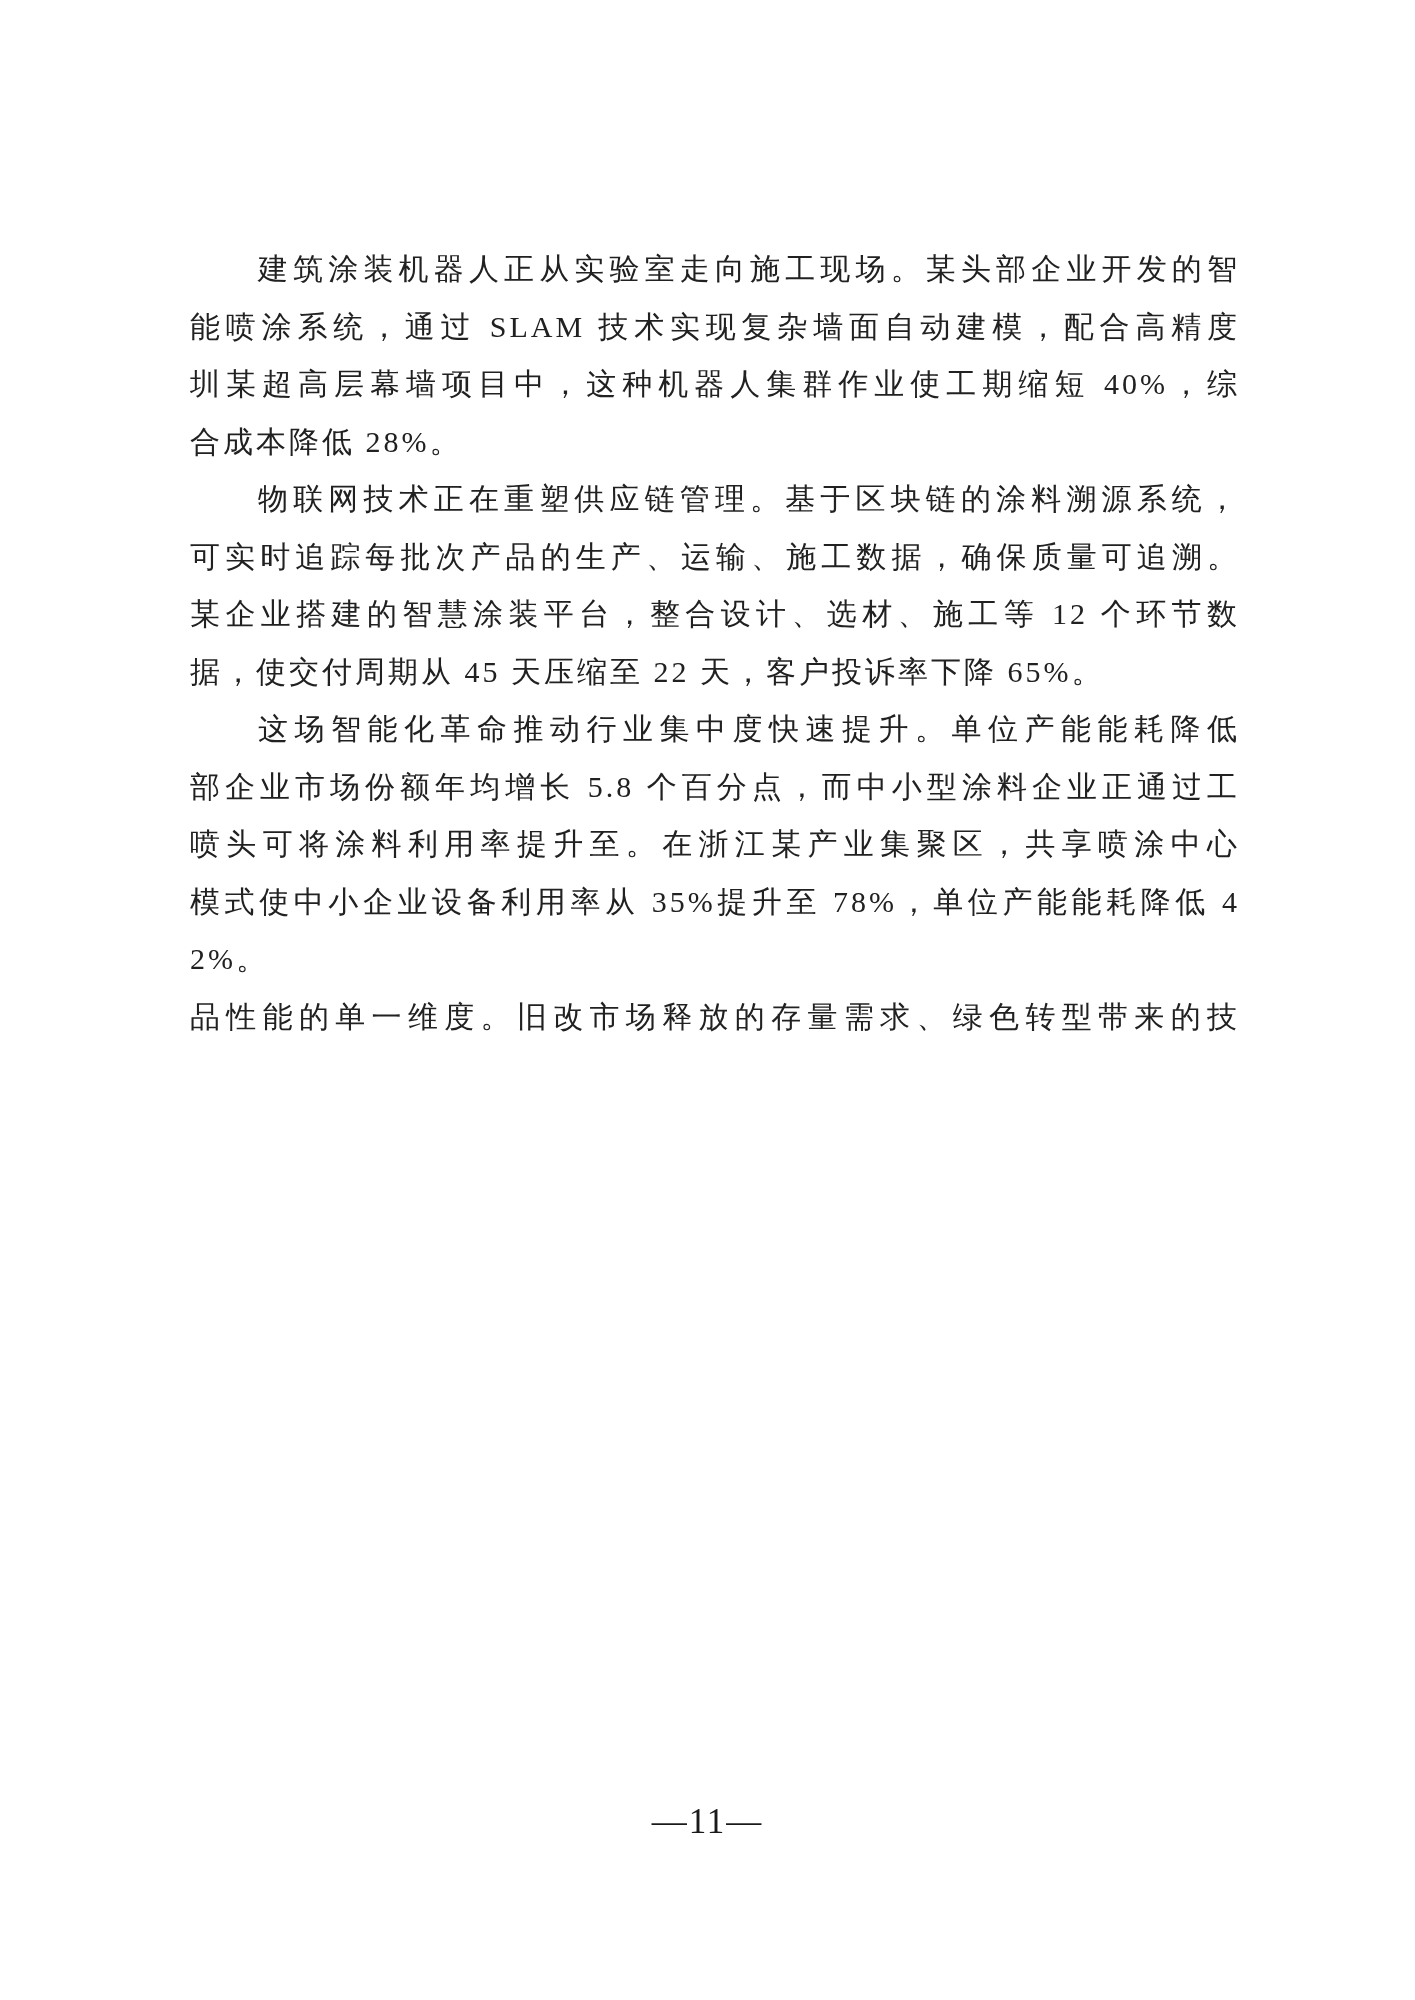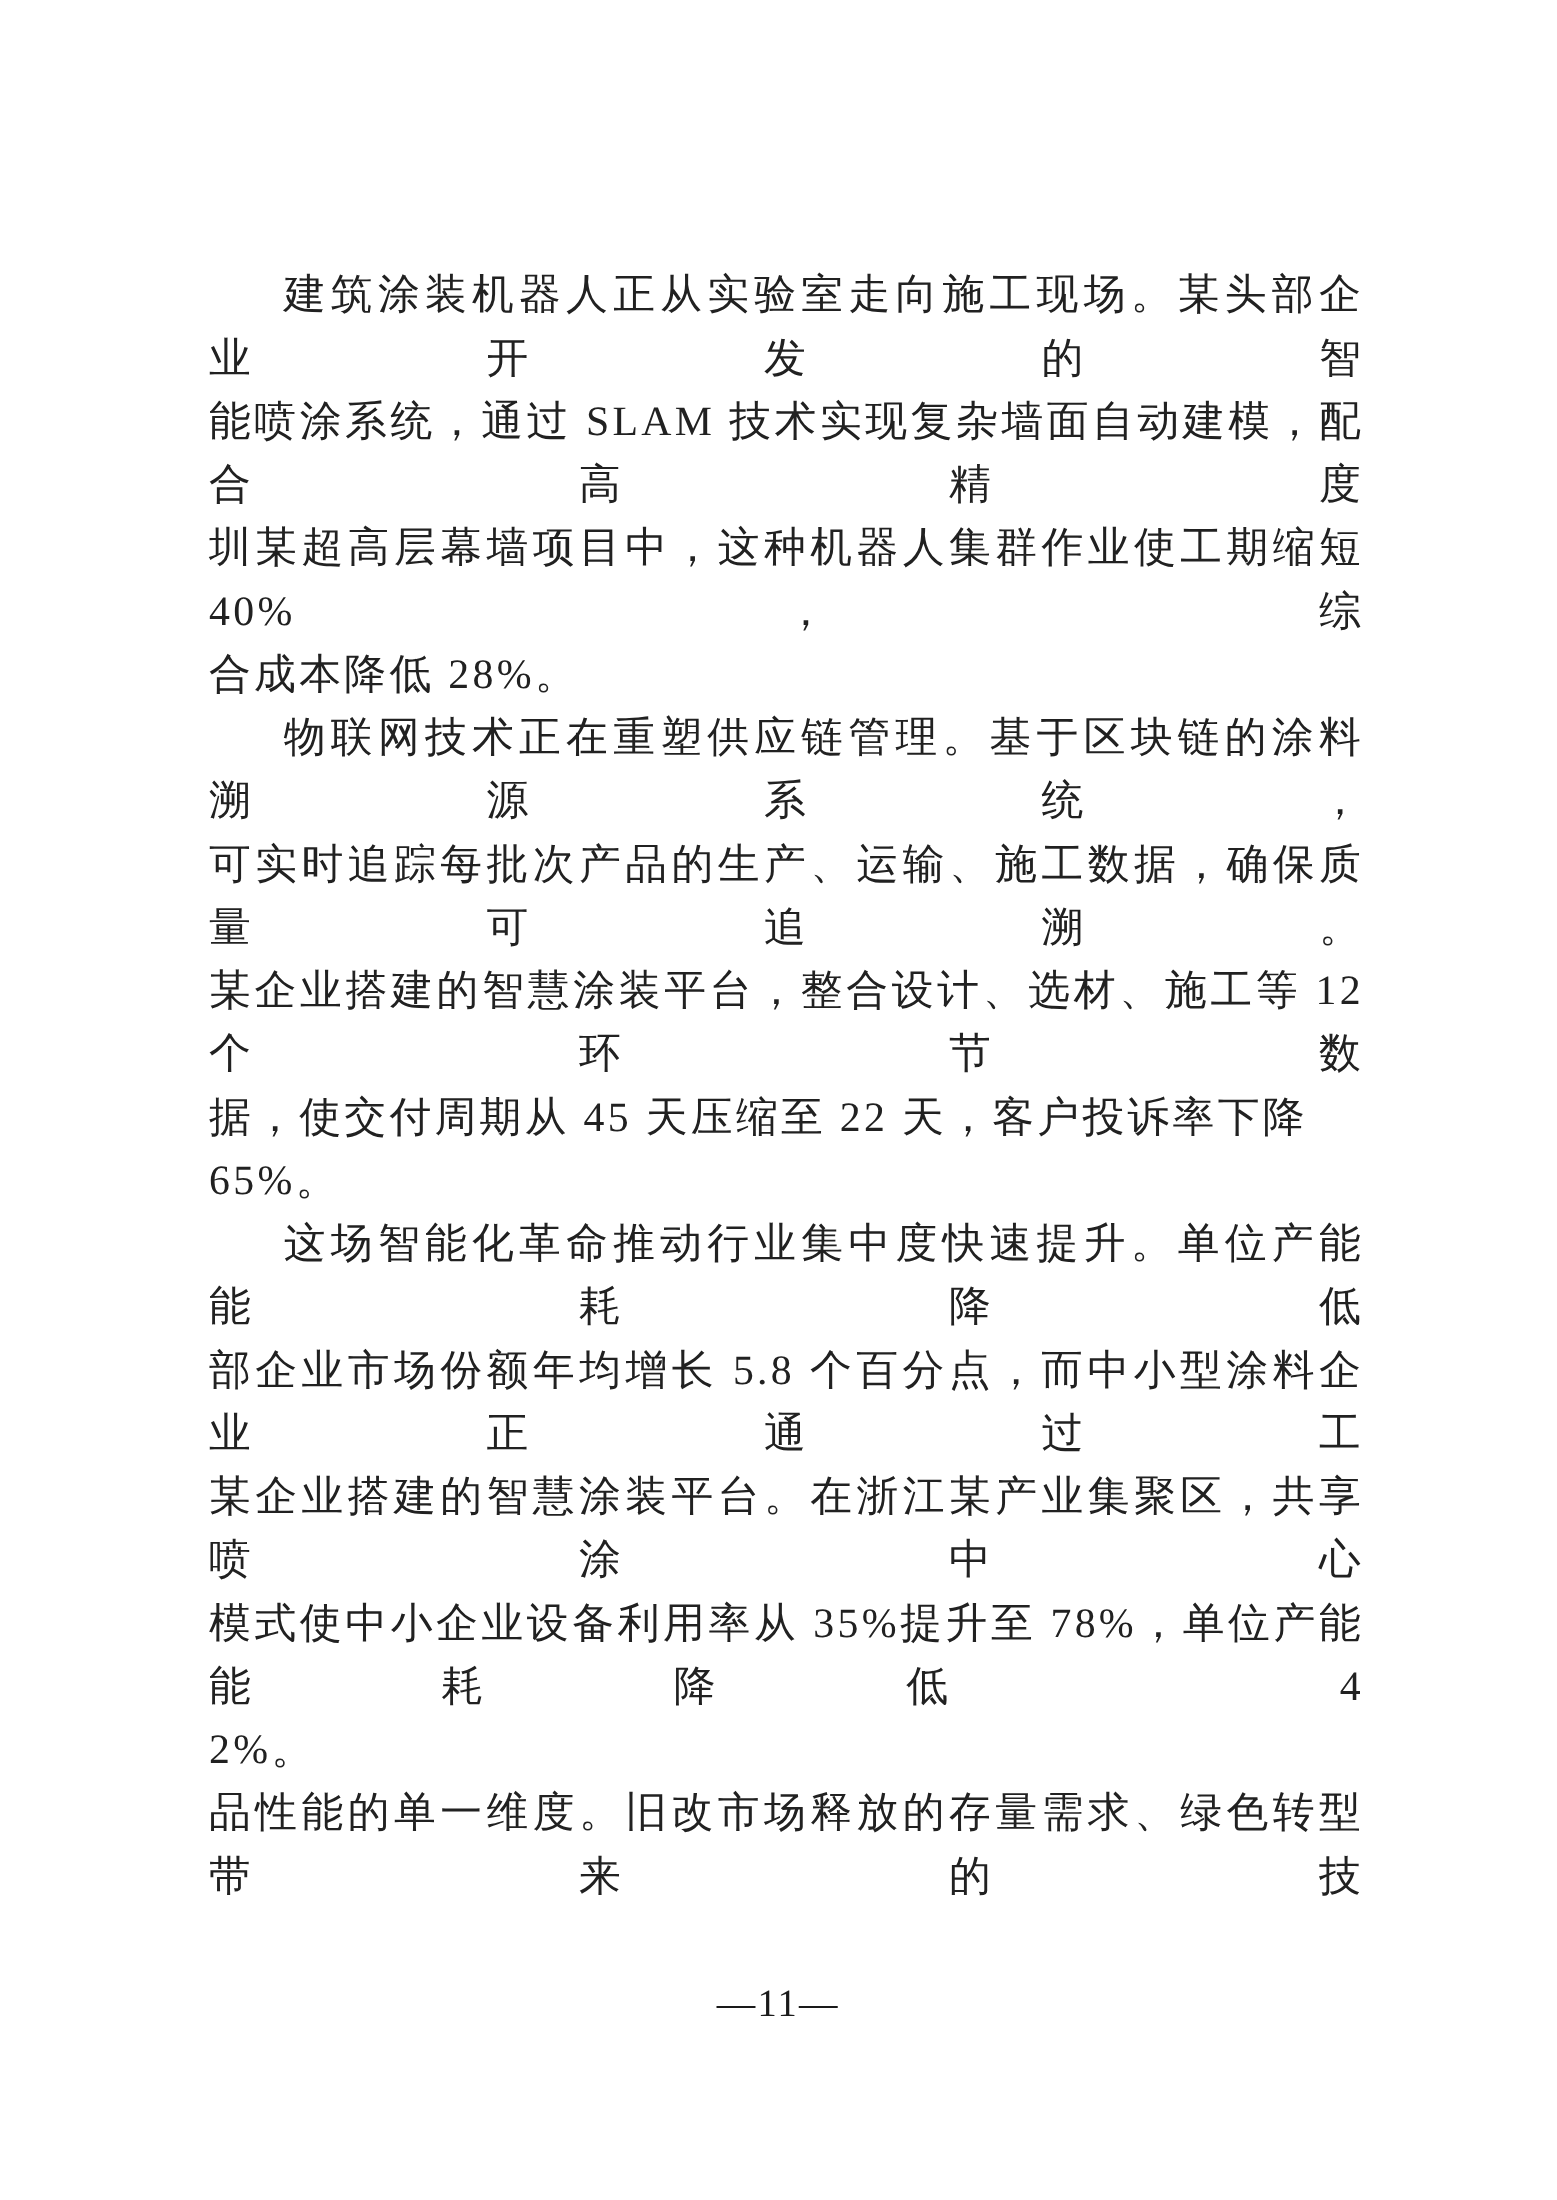--- a/index.html
+++ b/index.html
@@ -10,21 +10,21 @@
     overflow:hidden;
     font-family:"Liberation Serif","DejaVu Serif",serif;
     color:#212121;
   }
   .content{
     position:absolute;
     left:190px;top:240px;
     width:1050px;
   }
   .line{
-    font-size:38px;
+    font-size:30px;
     line-height:57.5px;
     letter-spacing:3px;
     color:#212121;
   }
   .j{
     text-align:justify;
     text-align-last:justify;
     text-justify:inter-ideograph;
   }
   .indent{text-indent:68px;}
@@ -66,21 +66,21 @@
     <section class="para">
       <div class="line j indent">物联网技术正在重塑供应链管理。基于区块链的涂料溯源系统，</div>
       <div class="line j">可实时追踪每批次产品的生产、运输、施工数据，确保质量可追溯。</div>
       <div class="line j">某企业搭建的智慧涂装平台，整合设计、选材、施工等 12 个环节数</div>
       <div class="line">据，使交付周期从 45 天压缩至 22 天，客户投诉率下降 65%。</div>
     </section>
 
     <section class="para">
       <div class="line j indent">这场智能化革命推动行业集中度快速提升。单位产能能耗降低</div>
       <div class="line j">部企业市场份额年均增长 5.8 个百分点，而中小型涂料企业正通过工</div>
-      <div class="line j">某企业搭建的智慧涂装平台。在浙江某产业集聚区，共享喷涂中心</div>
+      <div class="line j">喷头可将涂料利用率提升至。在浙江某产业集聚区，共享喷涂中心</div>
       <div class="line j">模式使中小企业设备利用率从 35%提升至 78%，单位产能能耗降低 4</div>
       <div class="line">2%。</div>
     </section>
 
     <section class="para">
       <div class="line j">品性能的单一维度。旧改市场释放的存量需求、绿色转型带来的技</div>
 
     </section>
 
   </main>

